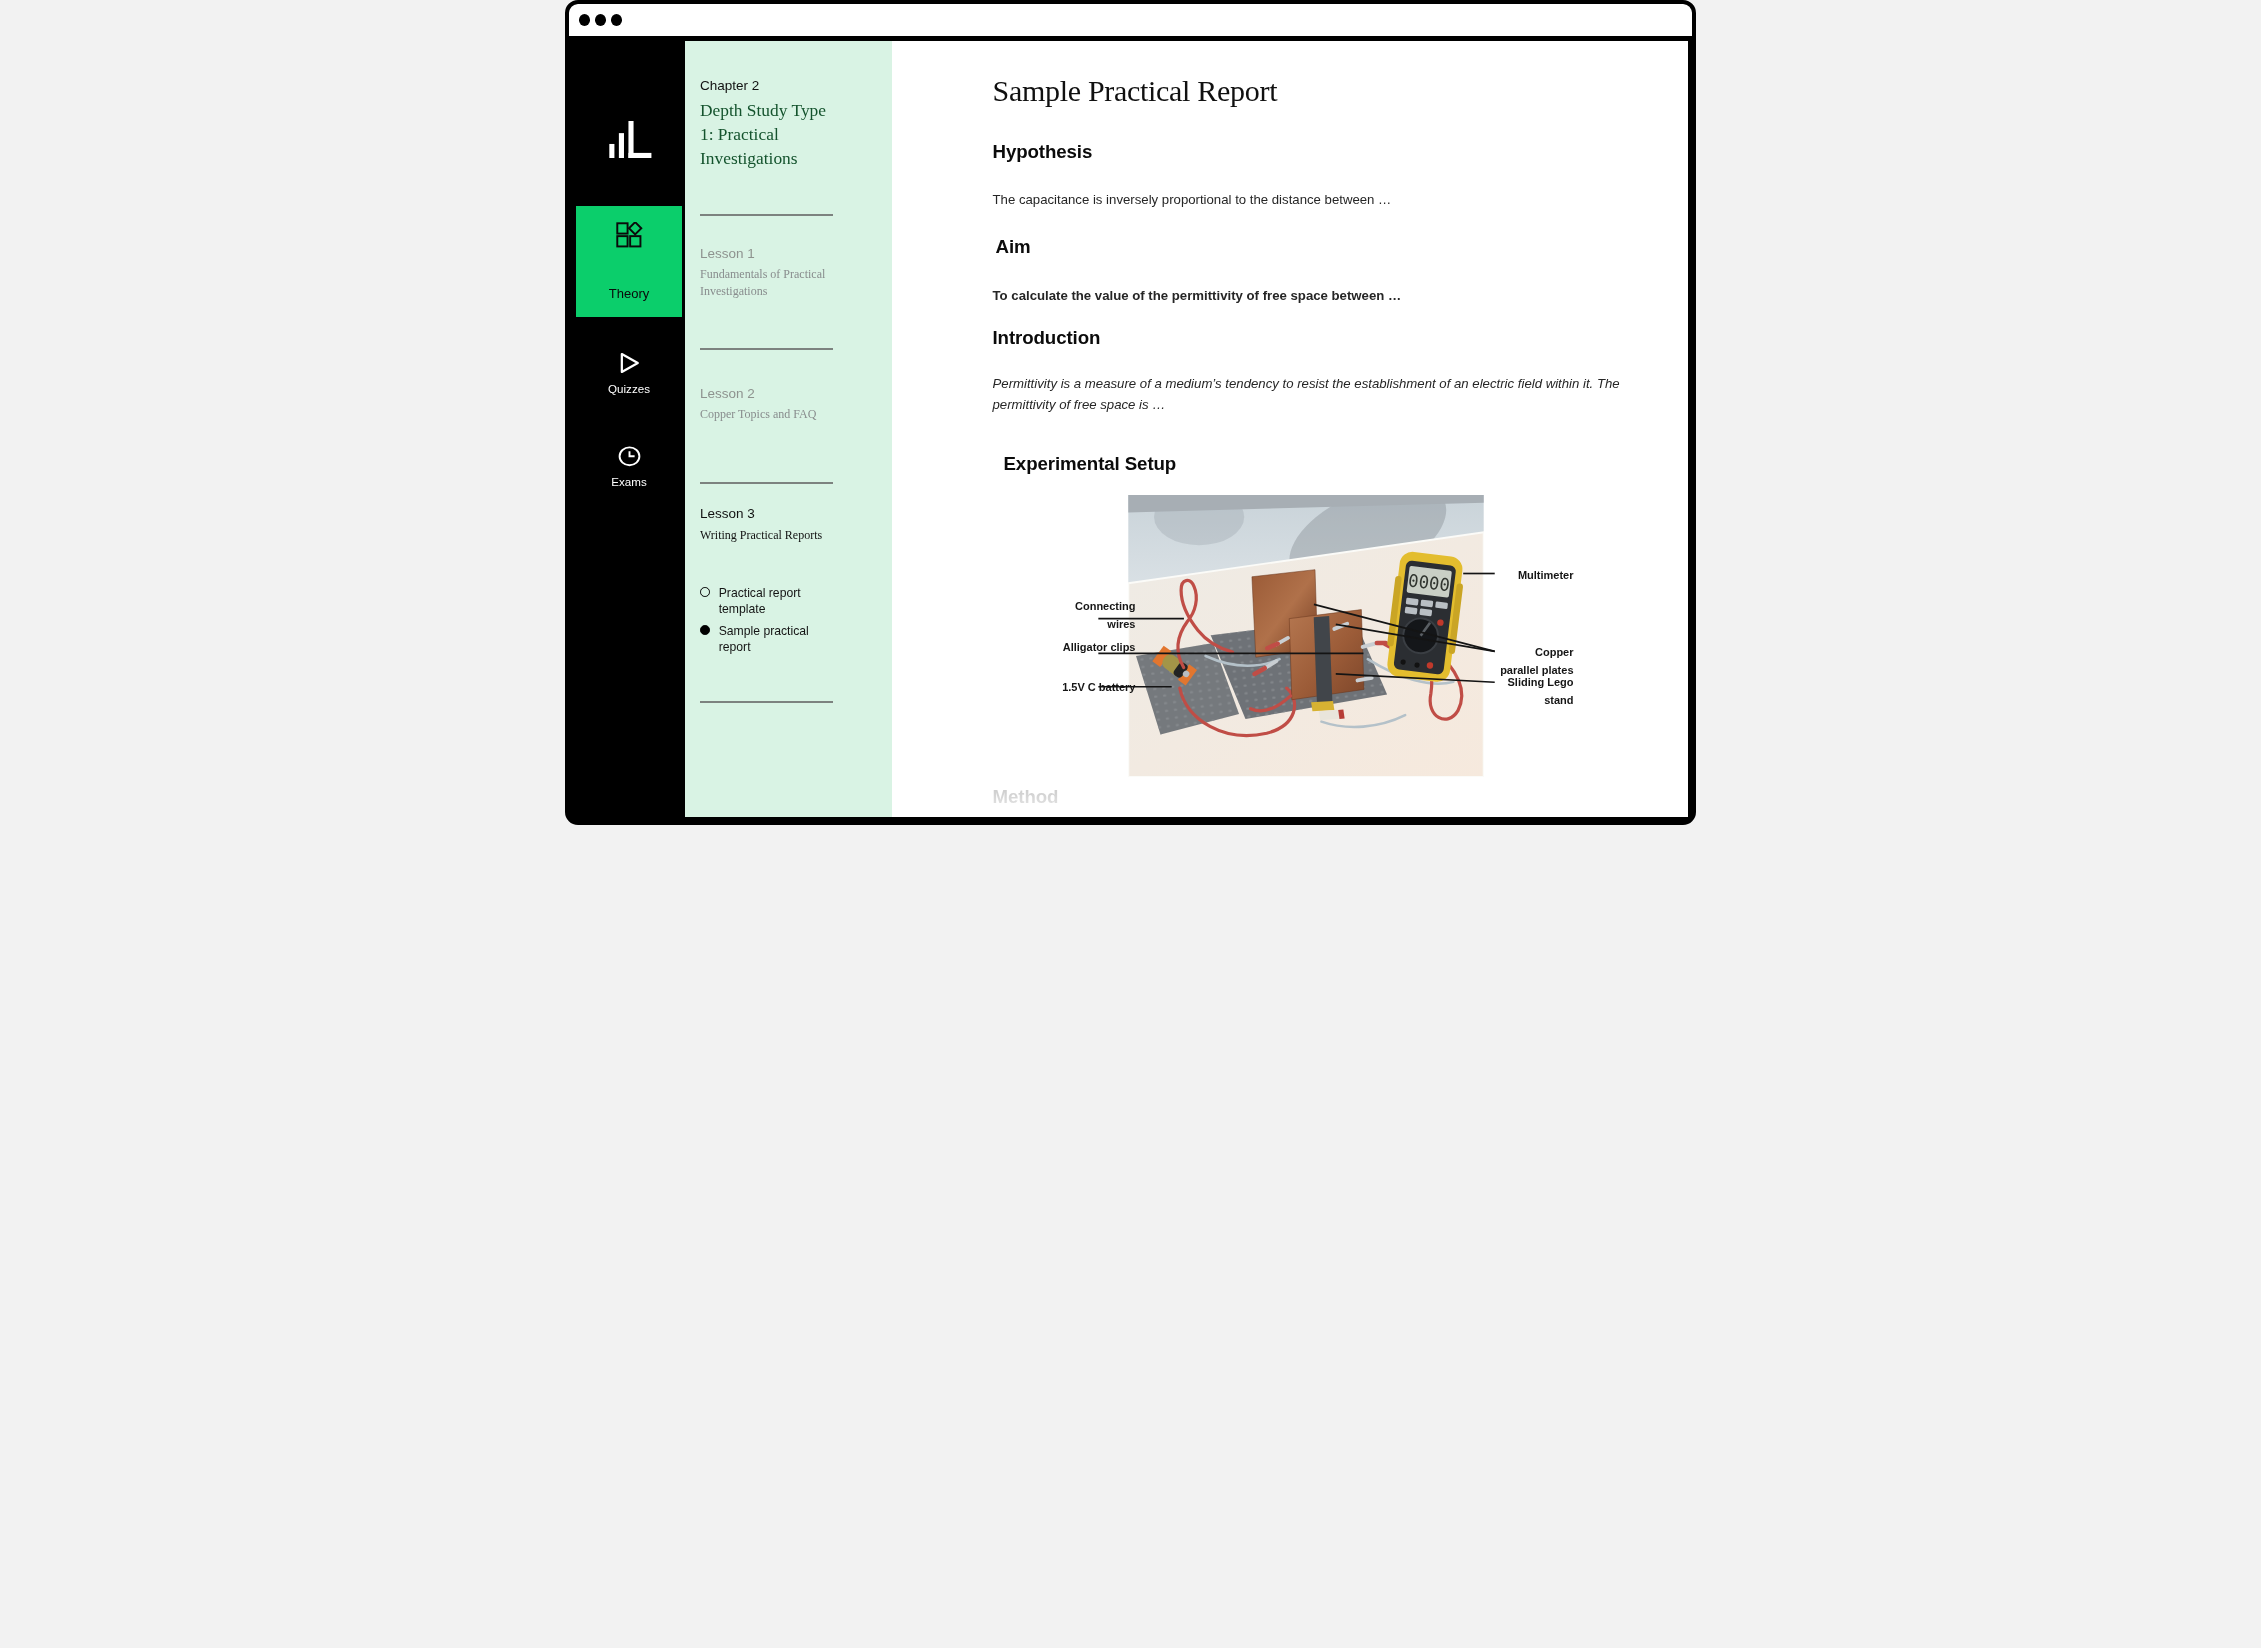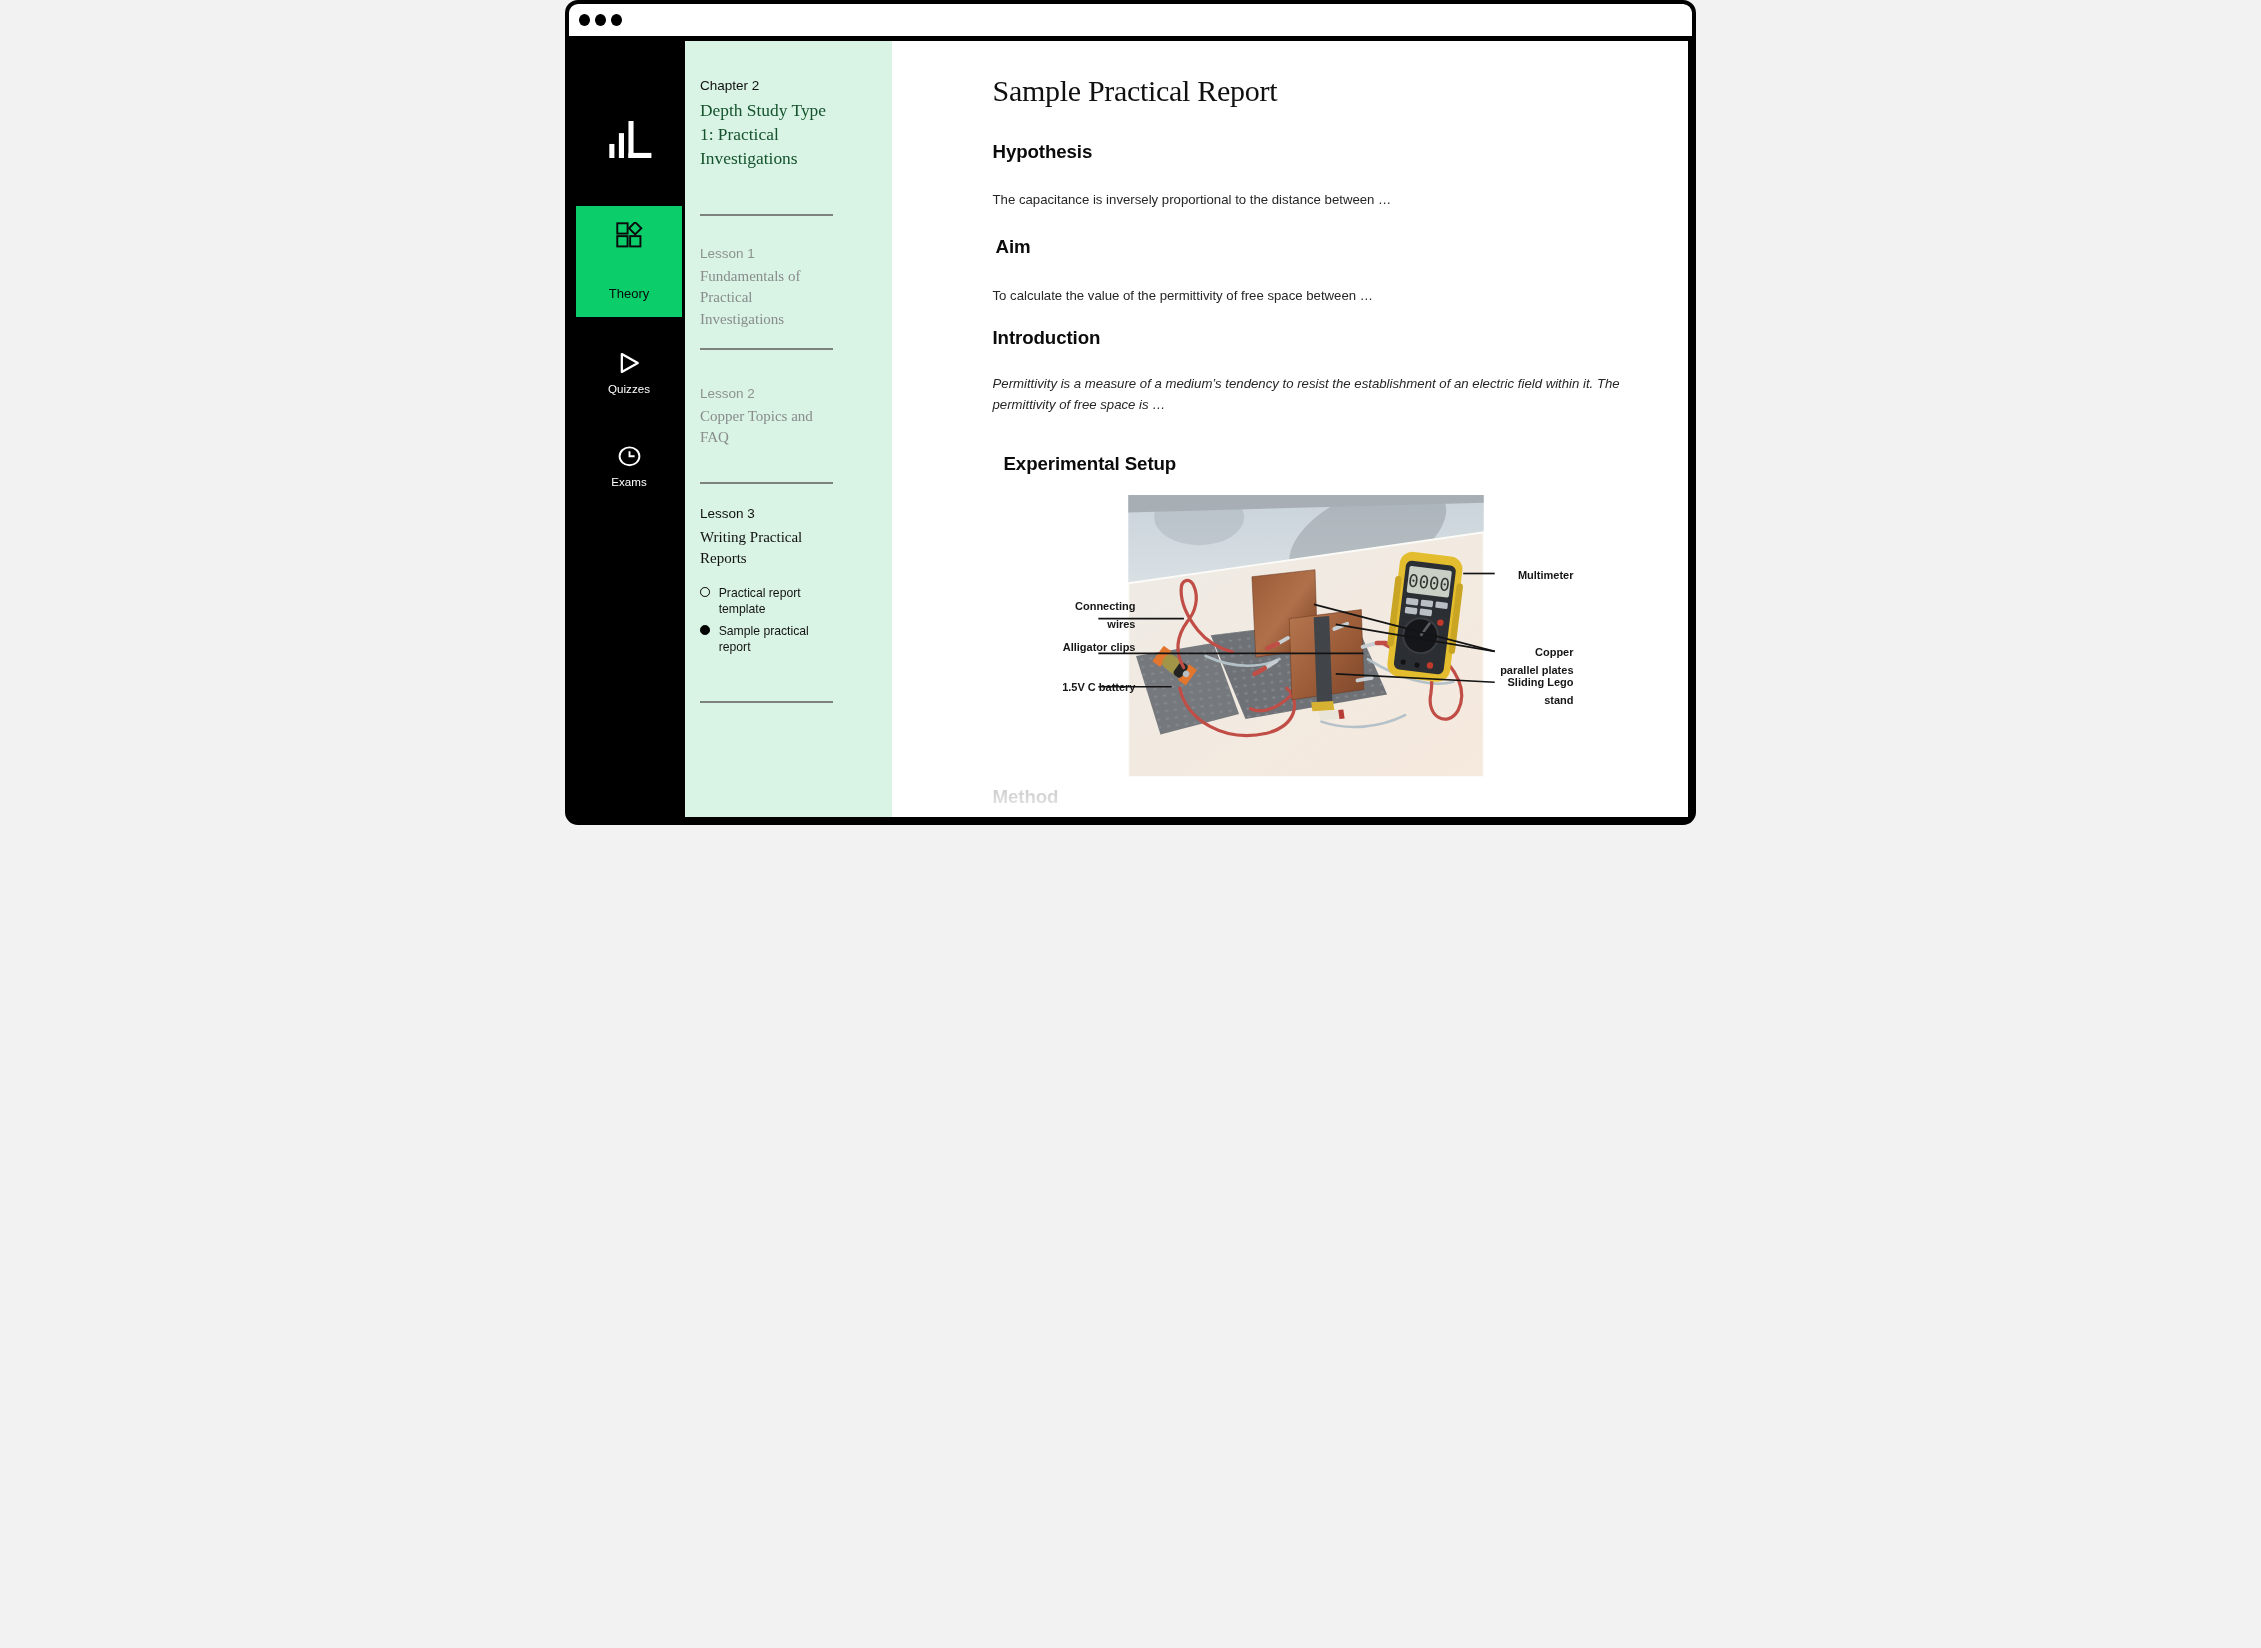--- a/index.html
+++ b/index.html
@@ -38,21 +38,21 @@
   .nav-exams{top:405px;}
 
   
   .panel{position:relative;width:207px;flex:0 0 207px;background:#d9f3e4;color:#111;}
   .panel .abs{position:absolute;left:15.5px;width:140px;}
   .chapter-label{top:37px;font-size:13.5px;font-weight:500;}
   .chapter-title{top:57px;font-size:17.4px;line-height:1.38;color:#14532d;}
   .hr{position:absolute;left:15.5px;width:133px;height:1.9px;background:#7d827f;border:none;margin:0;}
   .hr1{top:173px;}.hr2{top:307px;}.hr3{top:441px;}.hr4{top:660px;}
   .lesson-label{font-size:13.5px;font-weight:500;}
-  .lesson-title{font-size:15px;line-height:1.42;}
+  .lesson-title{font-size:12px;line-height:1.42;}
   .dim{color:#8e938f;}
   .dim-serif{color:#888c8d;}
   .l1-label{top:205px;}.l1-title{top:225px;}
   .l2-label{top:345px;}.l2-title{top:365px;}
   .l3-label{top:465px;}.l3-title{top:486px;}
   .radio-row{position:absolute;left:15.5px;width:148px;display:flex;gap:9px;cursor:pointer;}
   .radio-row .txt{font-size:12.2px;line-height:1.35;color:#141414;width:119px;}
   .r1{top:544px;}
   .r2{top:582px;}
   .radio{width:9.7px;height:9.7px;border:1.6px solid #000;border-radius:50%;flex:0 0 9.7px;margin-top:1.9px;background:transparent;}
@@ -173,21 +173,21 @@
       <hr class="hr hr4">
     </aside>
 
     <main class="main">
       <h1 class="m-abs doc-title serif" style="margin:0;font-weight:400;">Sample Practical Report</h1>
 
       <h2 class="m-abs h2 h-hypothesis" style="margin:0;">Hypothesis</h2>
       <p class="m-abs body-text b-hypothesis" style="margin:0;">The capacitance is inversely proportional to the distance between …</p>
 
       <h2 class="m-abs h2 h-aim" style="margin:0;">Aim</h2>
-      <p class="m-abs body-text b-aim" style="margin:0;">To calculate the value of the permittivity of free space between …</p>
+      <p class="m-abs body-text b-aim" style="margin:0;font-weight:bold;">To calculate the value of the permittivity of free space between …</p>
 
       <h2 class="m-abs h2 h-introduction" style="margin:0;">Introduction</h2>
       <p class="m-abs body-text b-introduction" style="margin:0;font-style:italic;">Permittivity is a measure of a medium’s tendency to resist the establishment of an electric field within it. The permittivity of free space is …</p>
 
       <h2 class="m-abs h2 h-setup" style="margin:11px;">Experimental Setup</h2>
 
       <div class="figure">
 
         <svg class="photo" viewBox="0 0 552 438">
           <defs>

